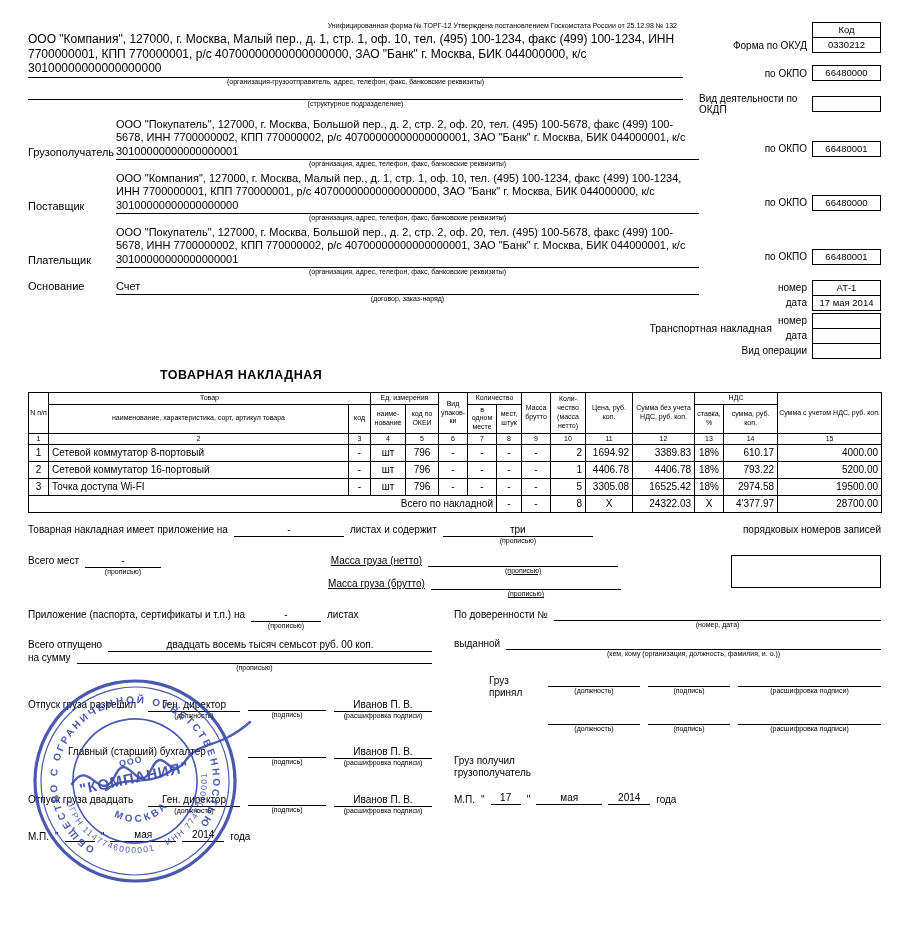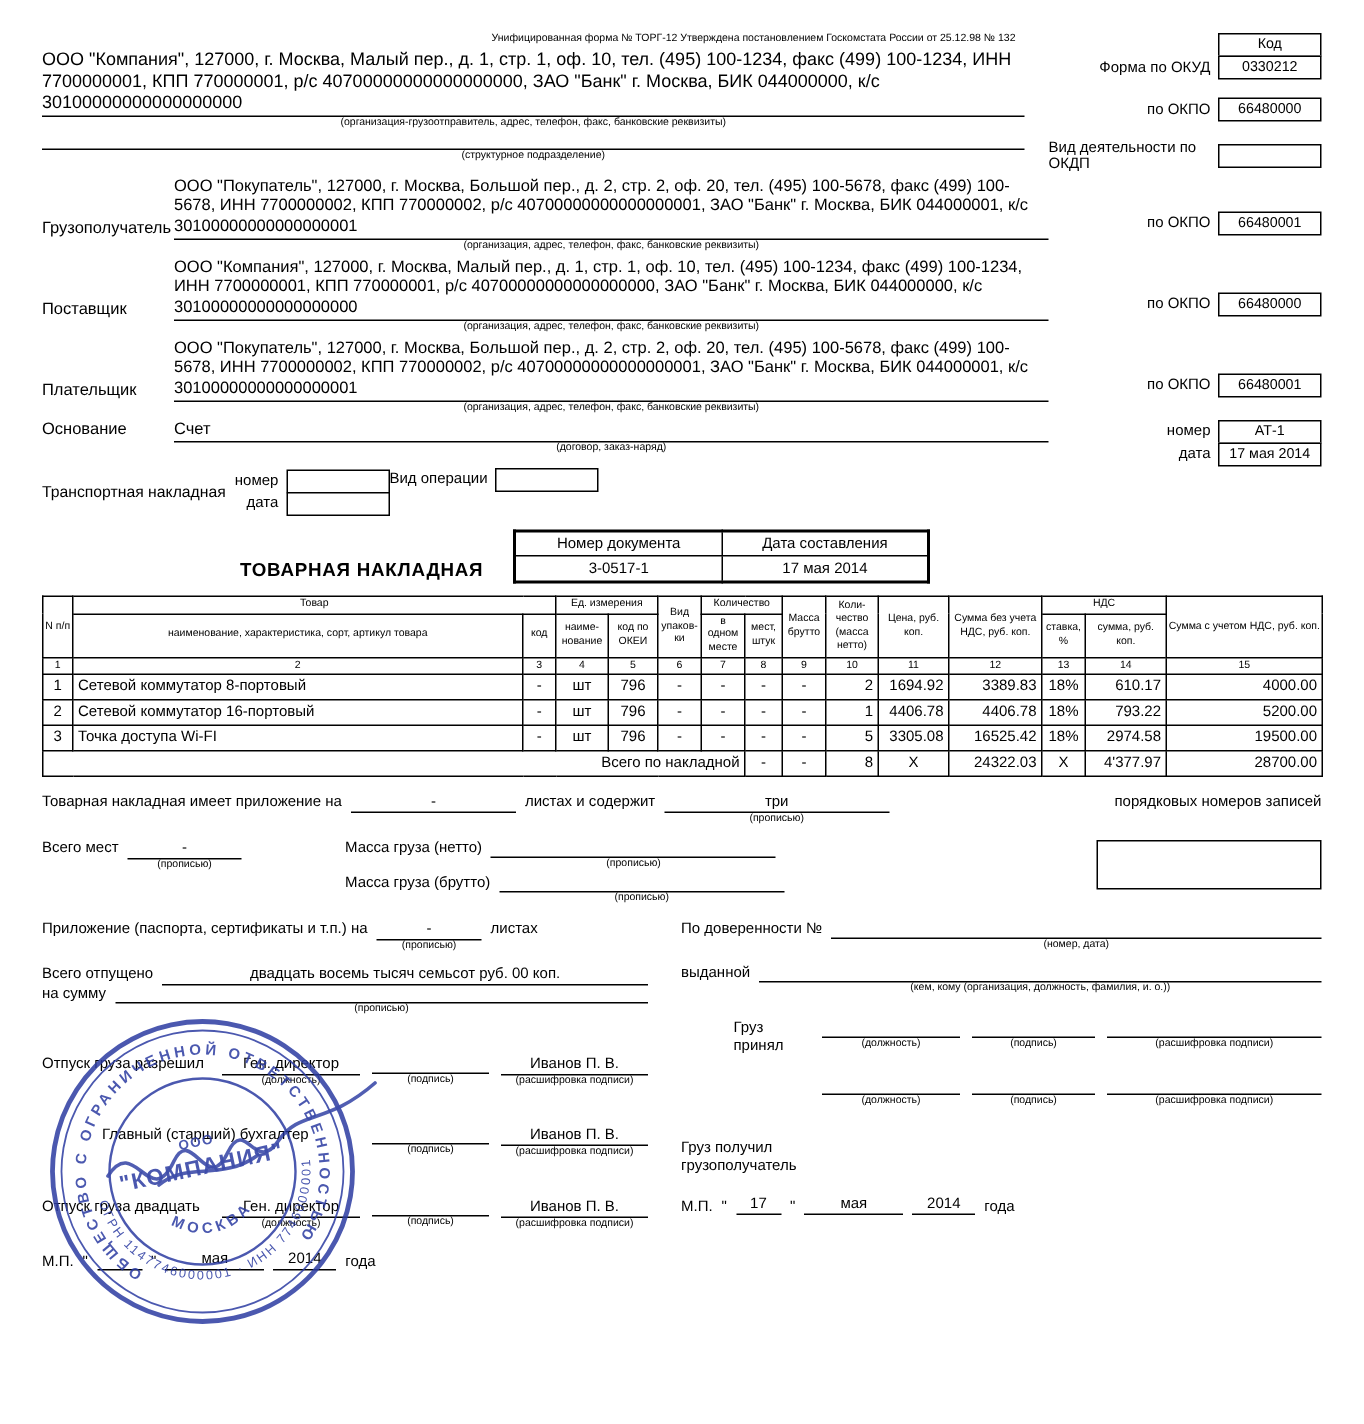--- a/index.html
+++ b/index.html
@@ -14,42 +14,42 @@
   .codecol { width:182px; flex:none; }
   .crow { display:flex; justify-content:flex-end; align-items:center; gap:5px; font-size:10px; }
   .tight { margin-top:-1px; }
   .gap { margin-top:12px; }
   .codebox { width:69px; height:16px; border:1px solid #000; font-size:9.5px; line-height:14px; text-align:center; flex:none; background:#fff; white-space:nowrap; }
   .party { display:flex; margin-top:3px; }
   .plabel { width:88px; flex:none; font-size:11px; align-self:flex-end; padding-bottom:11px; }
   .pmain { flex:1 1 auto; }
   .ptext { font-size:11px; line-height:1.22; border-bottom:1px solid #000; padding-bottom:1px; }
   .pright { width:182px; flex:none; align-self:flex-end; padding-bottom:12px; display:flex; flex-direction:column; align-items:flex-end; }
-  .rightstack { display:flex; flex-direction:row; align-items:flex-start; margin-top:2px; }
+  .rightstack { display:flex; flex-direction:column; align-items:flex-end; margin-top:2px; }
   .wayrow { display:flex; align-items:center; gap:6px; }
   .waylabel { font-size:10.5px; }
   .titlerow { display:flex; gap:20px; margin:9px 0 0 132px; }
   .doctitle { font-size:12.5px; font-weight:bold; align-self:flex-end; padding-bottom:2px; letter-spacing:.5px; }
   .numtable { border-collapse:collapse; border:2px solid #000; }
   .numtable td { border:1px solid #000; width:138px; height:17px; text-align:center; font-size:10px; vertical-align:middle; }
   .items { width:100%; border-collapse:collapse; table-layout:fixed; margin-top:8px; }
   .items th, .items td { border:1px solid #000; }
   .items thead th { font-size:7px; font-weight:normal; text-align:center; vertical-align:middle; padding:1px; line-height:1.25; overflow:hidden; }
   .items .numrow td { font-size:7px; text-align:center; height:11px; line-height:10px; padding:0; }
   .items tbody td { font-size:10px; height:17px; padding:1px 3px; vertical-align:middle; overflow:hidden; white-space:nowrap; }
   .c { text-align:center; } .r { text-align:right; } .l { text-align:left; }
   .fline { display:flex; align-items:flex-start; gap:6px; font-size:10px; }
   .nowrap { white-space:nowrap; }
   .bf { display:flex; flex-direction:column; }
   .bv { border-bottom:1px solid #000; min-height:12px; line-height:12px; font-size:10px; text-align:center; padding:0 3px; white-space:nowrap; }
   .bv.l { text-align:center; }
   .massrow { display:flex; gap:12px; margin-top:9px; align-items:flex-start; }
   .placescell { width:190px; flex:none; }
   .masscol { flex:1; display:flex; flex-direction:column; gap:3px; }
-  .mline { display:flex; gap:6px; justify-content:flex-start; font-size:10px; align-items:flex-start; }
+  .mline { display:flex; gap:6px; justify-content:center; font-size:10px; align-items:flex-start;text-decoration:underline; }
   .mline .bf { flex:1; max-width:190px; }
   .massbox { width:150px; height:33px; border:1.5px solid #000; flex:none; }
   .cols { display:flex; gap:22px; margin-top:10px; }
   .lcol { width:404px; flex:none; }
   .rcol { flex:1; }
   .sigrow { display:flex; gap:8px; margin-top:26px; align-items:flex-start; font-size:10px; }
   .role { flex:none; line-height:1.2; }
   .mprow { display:flex; gap:6px; margin-top:13px; font-size:10px; align-items:flex-end; }
   .stamp-wrap { position:absolute; left:20px; top:656px; opacity:.85; pointer-events:none; }
   .stamp-wrap circle { stroke:#2c3ca2; }
@@ -168,32 +168,20 @@
       </div>
     </div>
     <div class="crow tight">
         <span>Вид операции</span>
         <div class="codebox"></div>
       </div>
   </div>
 
   <div class="titlerow">
     <div class="doctitle">ТОВАРНАЯ НАКЛАДНАЯ</div>
-    <table class="numtable">
-      <tbody>
-          <tr>
-        <td>Номер документа</td>
-        <td>Дата составления</td>
-      </tr>
-      <tr>
-        <td>3-0517-1</td>
-        <td>17 мая 2014</td>
-      </tr>
-    </tbody>
-      </table>
   </div>
 
   <table class="items">
     <colgroup>
       <col style="width:20px">
         <col style="width:300px">
         <col style="width:22px">
         <col style="width:35px">
         <col style="width:33px">
       <col style="width:29px">

